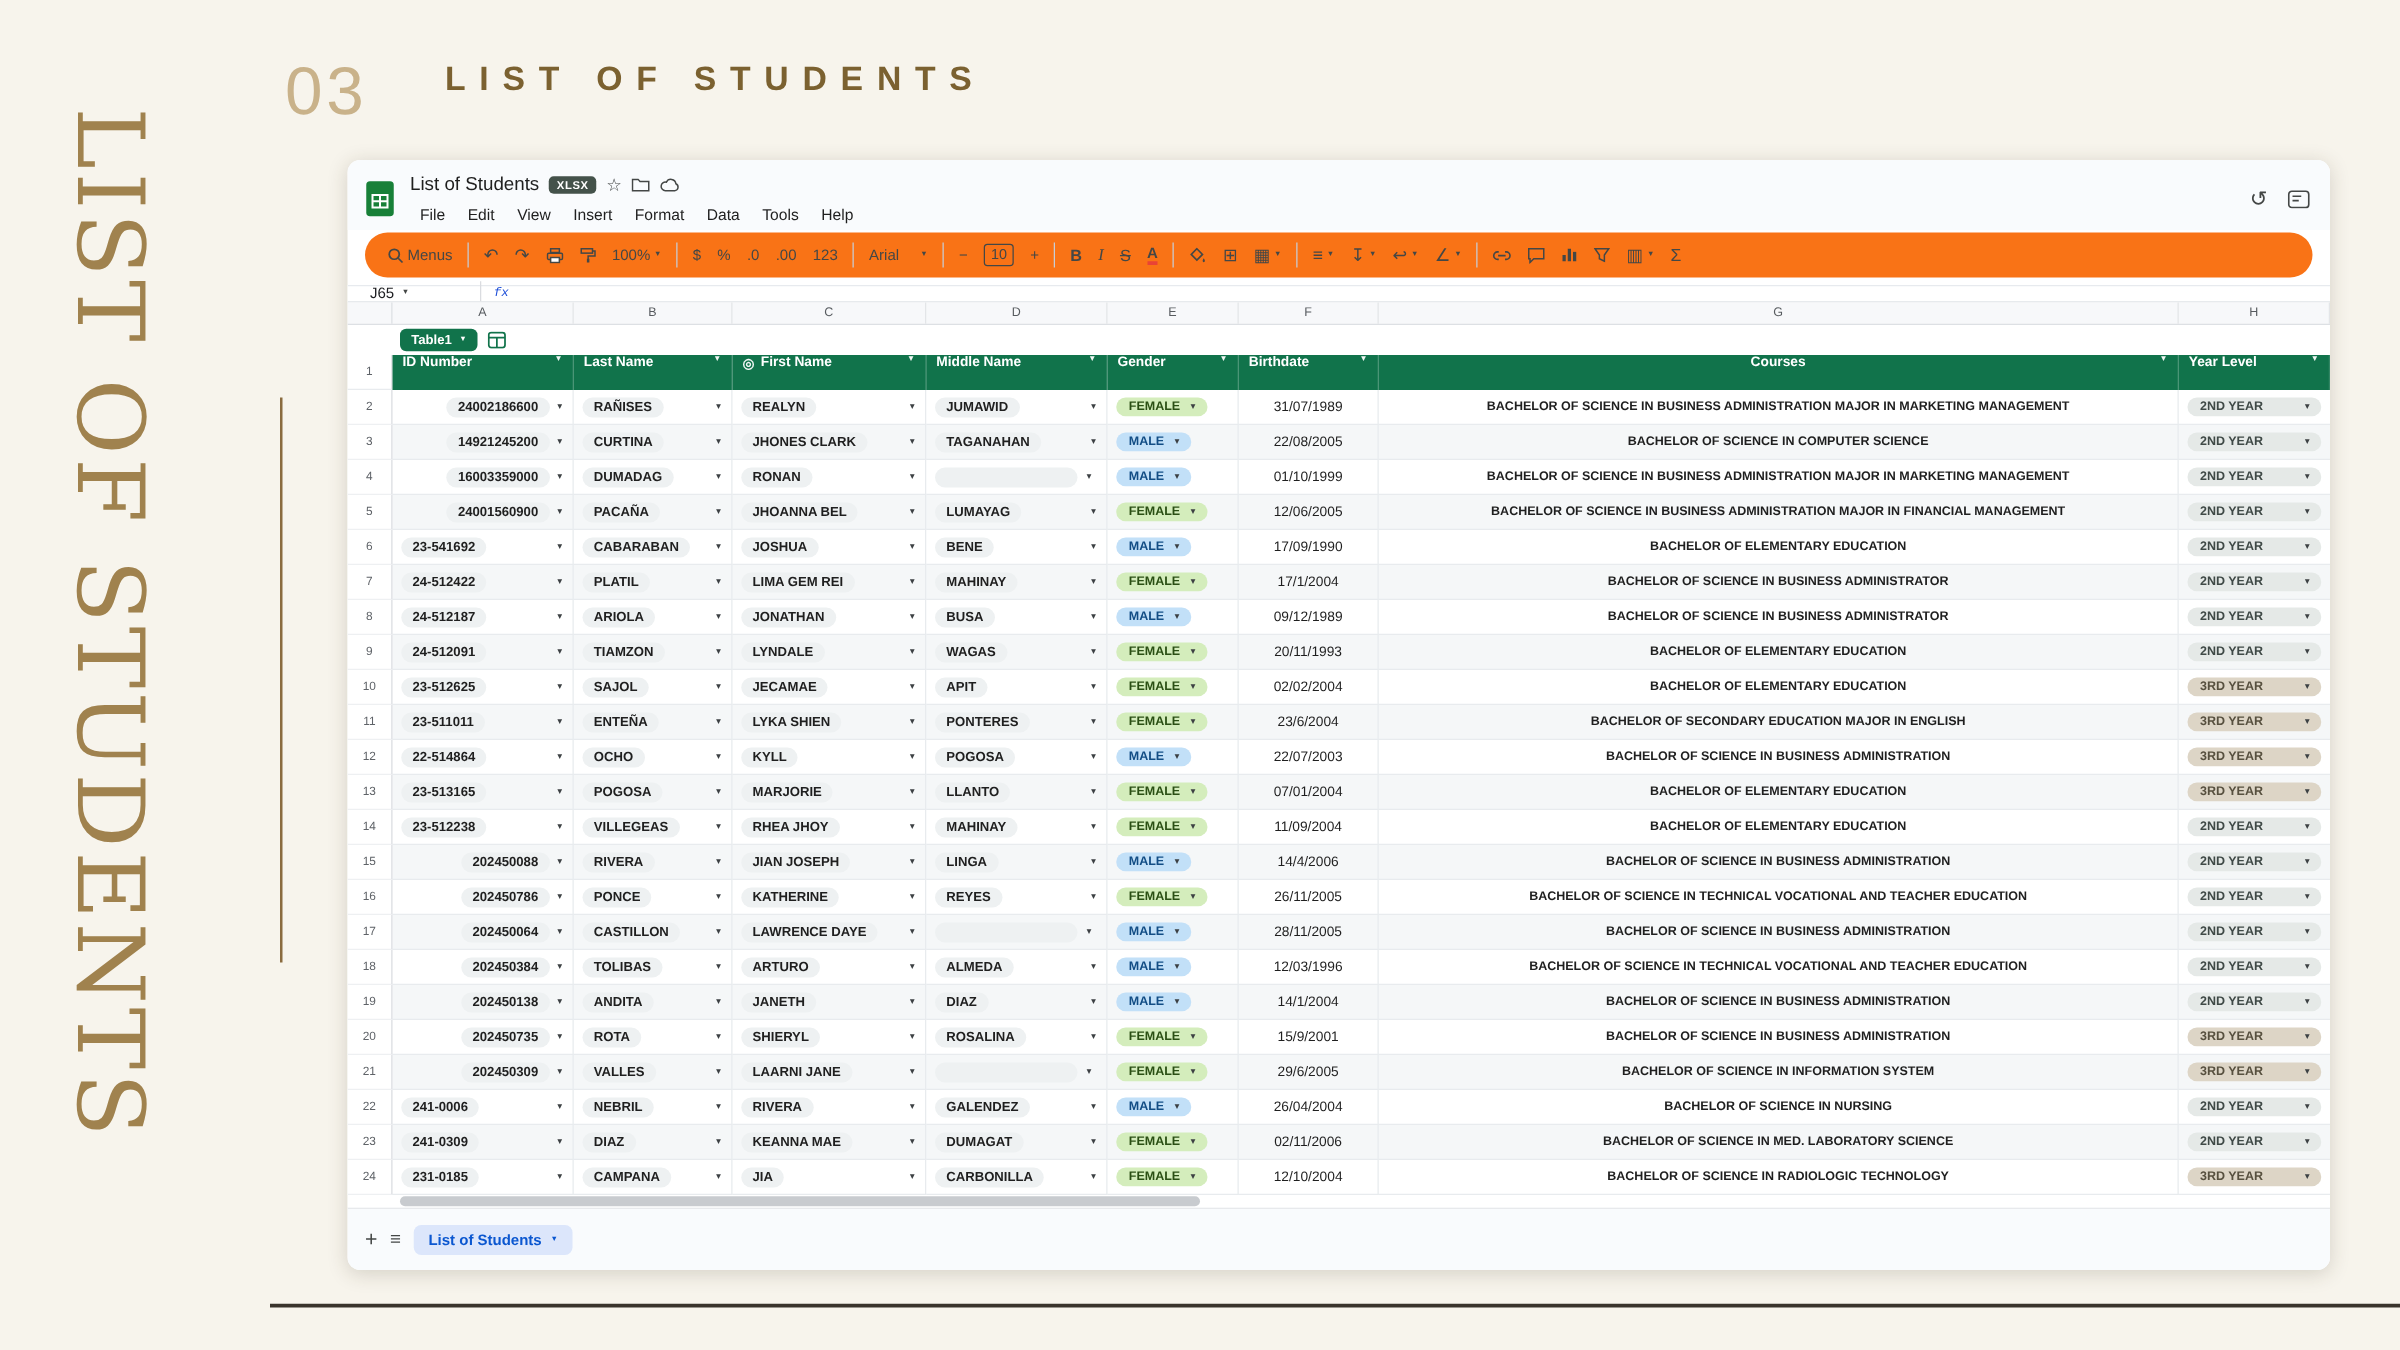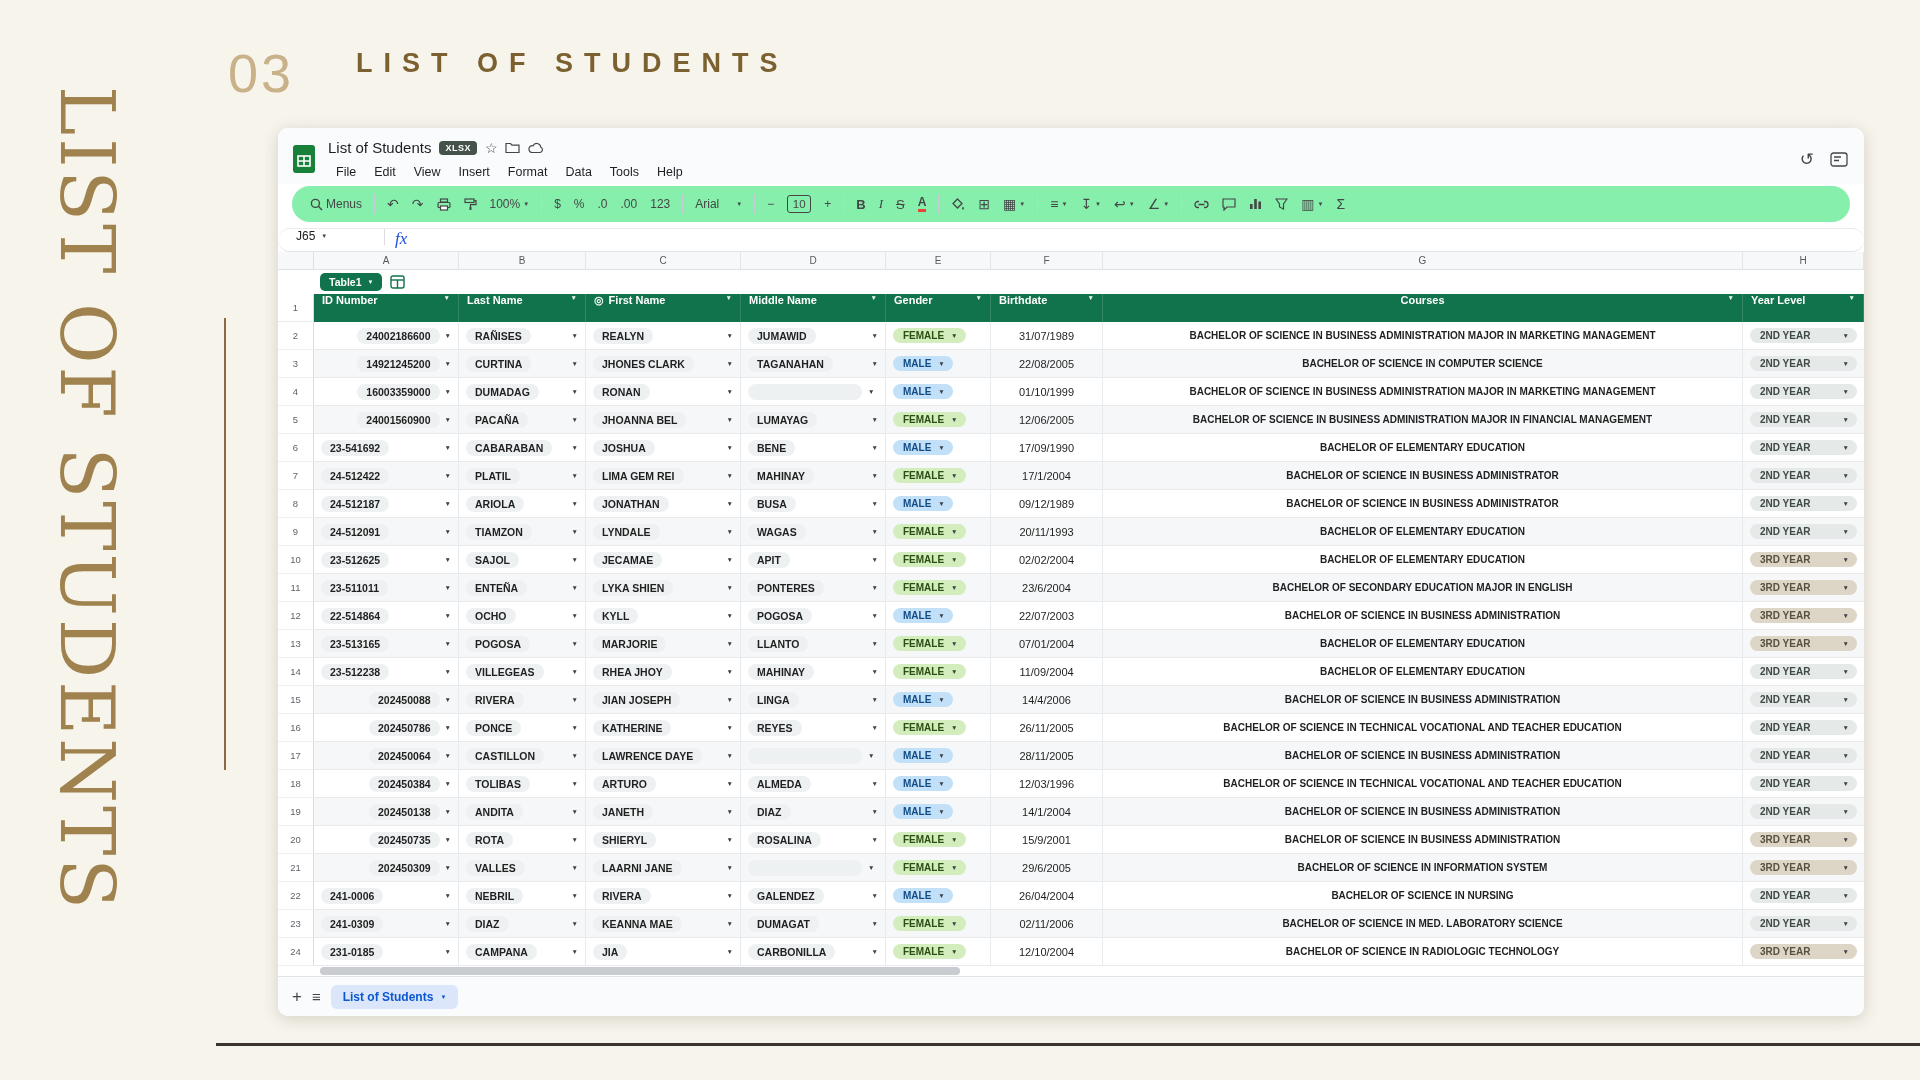--- a/index.html
+++ b/index.html
@@ -45,38 +45,38 @@
   .title-row{display:flex;align-items:center;gap:8px;height:24px;}
   .doc-title{font-size:15px;font-weight:500;color:#1f1f1f;}
   .xlsx-badge{background:#44524a;color:#fff;font-size:9px;font-weight:700;letter-spacing:.5px;padding:2px 6px;border-radius:4px;}
   .title-icon{color:#444746;font-size:14px;line-height:1;display:flex;align-items:center;}
   .menubar{display:flex;align-items:center;gap:2px;height:22px;}
   .menu-item{font-size:12.5px;color:#1f1f1f;padding:2px 8px;border-radius:4px;cursor:default;}
   .title-right{margin-left:auto;display:flex;align-items:center;gap:16px;color:#444746;}
   .history-glyph{font-size:17px;}
 
   .toolbar{
-    height:36px;margin:2px 14px 6px;background:#86efac;border-radius:18px;
+    height:36px;margin:2px 14px 6px;background:#f97316;border-radius:18px;
     display:flex;align-items:center;padding:0 12px;gap:1px;color:#444746;flex-shrink:0;overflow:hidden;
   }
   .tb-item{display:flex;align-items:center;gap:3px;padding:0 6px;height:26px;border-radius:4px;font-size:12px;white-space:nowrap;}
   .tb-glyph{font-size:14px;line-height:1;}
   .tb-divider{width:1px;height:20px;background:#c7cdd6;margin:0 5px;flex-shrink:0;}
   .ddv{font-size:6px;color:#444746;}
   .fontsize-box{border:1px solid #444746;border-radius:3px;width:24px;height:18px;display:flex;align-items:center;justify-content:center;font-size:11.5px;}
   .bold-glyph{font-weight:800;font-size:13px;}
   .italic-glyph{font-style:italic;font-family:"Liberation Serif",serif;font-size:13px;}
   .strike-glyph{text-decoration:line-through;font-size:13px;}
   .textcolor-glyph{font-size:12px;font-weight:700;border-bottom:3px solid #e94335;line-height:1.05;}
   .sigma-glyph{font-size:14px;}
 
-  .formula-bar{height:24px;display:flex;align-items:flex-start;border-top:1px solid #e7eaee;border-bottom:1px solid #e0e3e7;padding:0 0 0 10px;flex-shrink:0;background:#fff;border-radius:13px;}
+  .formula-bar{height:14px;display:flex;align-items:flex-end;border-top:1px solid #e7eaee;border-bottom:1px solid #e0e3e7;padding:0 0 0 10px;flex-shrink:0;background:#fff;}
   .name-box{width:86px;display:flex;align-items:center;gap:6px;font-size:12px;color:#202124;padding-left:8px;}
   .fx-divider{width:1px;height:16px;background:#dadce0;margin:0 10px;}
-  .fx-label{font-size:17px;font-style:italic;color:#1d4ed8;font-family:Liberation Serif, serif;}
+  .fx-label{font-size:10px;font-style:italic;color:#1d4ed8;font-family:Liberation Mono, monospace;}
 
   .grid-cols{display:grid;grid-template-columns:36px 145px 127px 155px 145px 105px 112px 640px minmax(0,1fr);}
   .col-letters{height:18px;background:#f7f8fa;border-bottom:1px solid #dde0e4;flex-shrink:0;}
   .corner-box{border-right:1px solid #dde0e4;}
   .col-letter{display:flex;align-items:center;justify-content:center;font-size:10px;color:#575b5f;border-right:1px solid #e3e5e8;}
 
   .chip-row{height:24px;display:flex;align-items:center;padding-left:42px;gap:8px;background:#fff;flex-shrink:0;}
   .table-chip{display:inline-flex;align-items:center;gap:6px;background:var(--table-header-green);color:#fff;font-size:10.5px;font-weight:600;padding:3px 9px;border-radius:5px;}
   .table-chip .ddv{color:#fff;}
 

